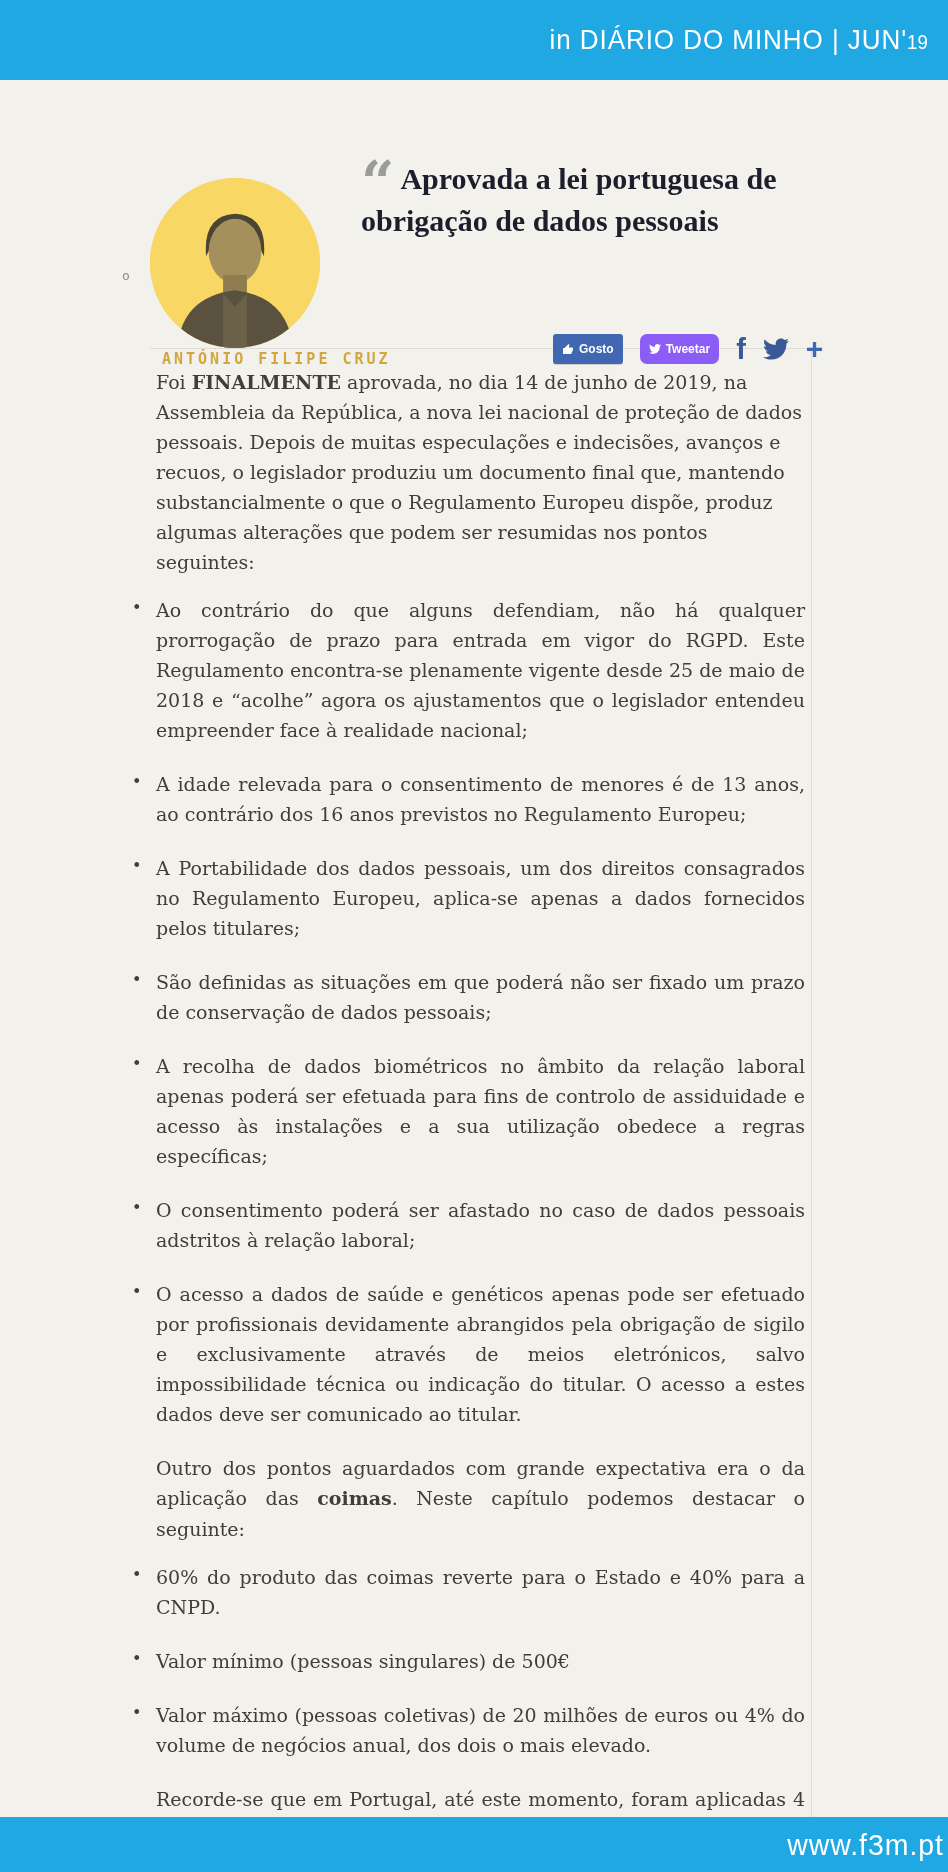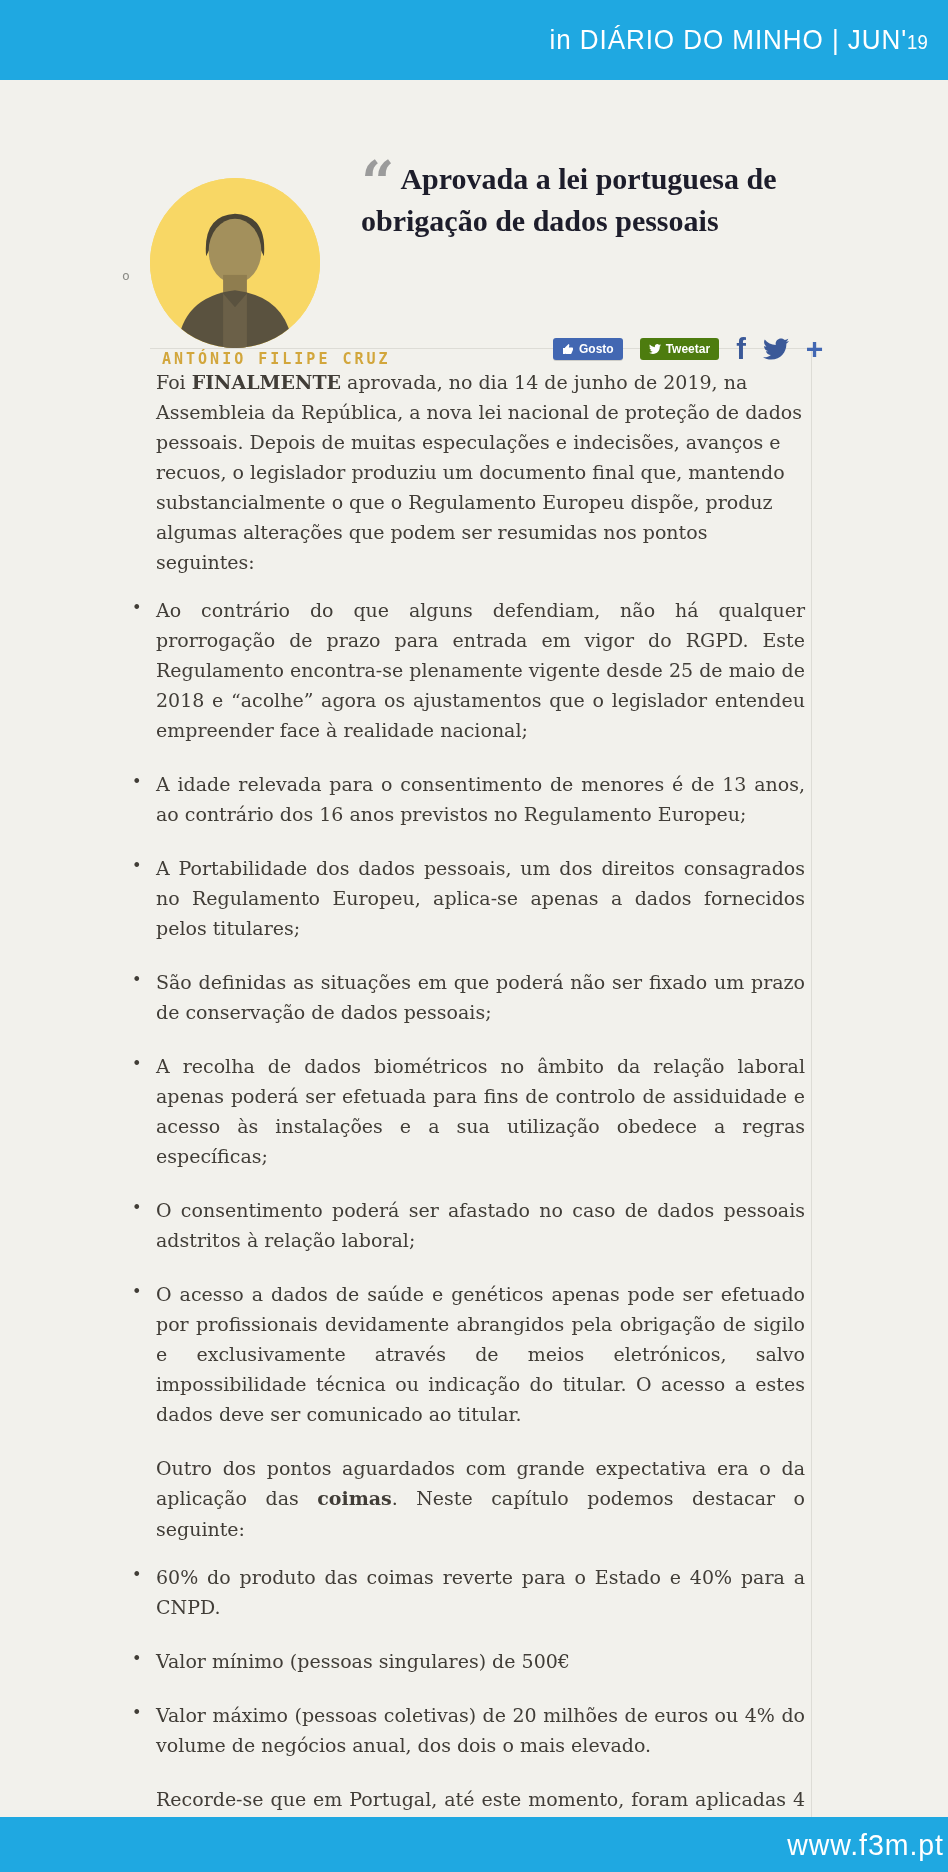--- a/index.html
+++ b/index.html
@@ -48,31 +48,31 @@
     margin-right:10px; letter-spacing:-4px;
   }
   .author-name {
     position:absolute; left:162px; top:270px;
     font-family:"DejaVu Sans Mono", monospace;
     font-size:15px; font-weight:700; letter-spacing:3px;
     color:#D2A63C; white-space:nowrap;
   }
   .social-row {
     position:absolute; top:254px; left:553px; width:252px; height:30px;
-    display:flex; align-items:center; gap:17px;
+    display:flex; gap:17px;
   }
   .social-btn {
     display:flex; align-items:center; gap:5px;
     border:none; cursor:pointer; color:#fff;
     font-family:"Liberation Sans", sans-serif;
     font-size:12px; font-weight:700;
     padding:5px 9px; border-radius:3px; line-height:1;
   }
   .btn-like   { background:#4267B2; box-shadow:0 1px 0 rgba(0,0,0,.15); }
-  .btn-tweet  { background:#4d7c0f; }
+  .btn-tweet  { background:#8b5cf6;border-radius:7px; }
   .social-btn svg { width:12px; height:12px; fill:#ffffff; }
   .mini-icon { display:flex; align-items:center; justify-content:center; cursor:pointer; }
   .fb-f { color:#3B5998; font-size:29px; font-weight:700; font-family:"Liberation Sans", sans-serif; line-height:1; }
   .bird-dark svg { width:26px; height:26px; fill:#3B5998; }
   .plus-glyph { color:#4267B2; font-size:30px; font-weight:700; line-height:1; }
   
   .article {
     margin-left:150px; width:662px;
     border-top:1px solid #dddcd6; border-right:1px solid #dddcd6;
     padding:18px 6px 0 6px;

